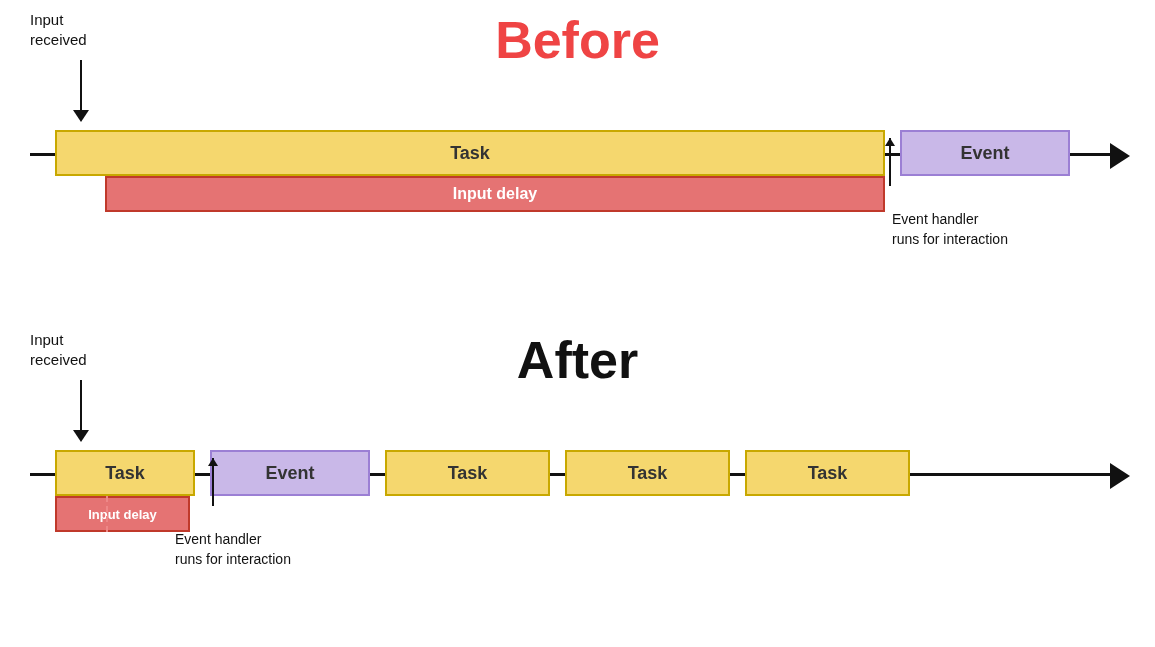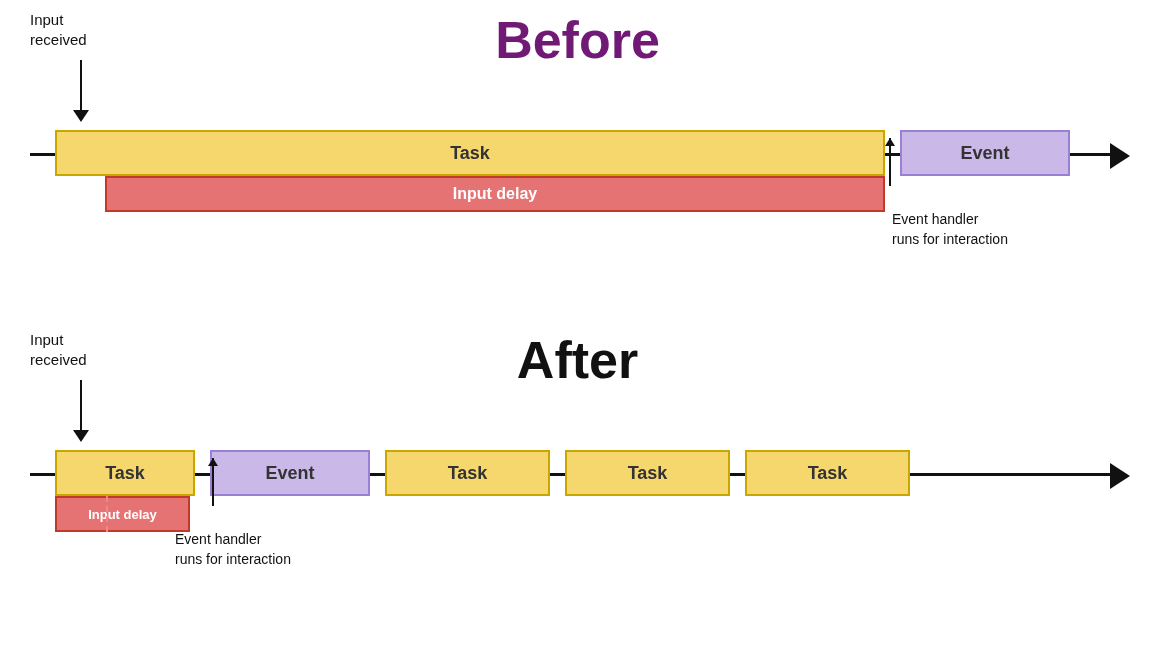--- a/index.html
+++ b/index.html
@@ -22,21 +22,21 @@
     }
 
     .before-title {
       position: absolute;
       top: 10px;
       left: 0;
       width: 1155px;
       text-align: center;
       font-size: 52px;
       font-weight: bold;
-      color: #701a75;
+      color: #ef4444;
     }
 
     
     .timeline-line-before {
       position: absolute;
       top: 153px;
       left: 30px;
       width: 1090px;
       height: 3px;
       background: #111;

